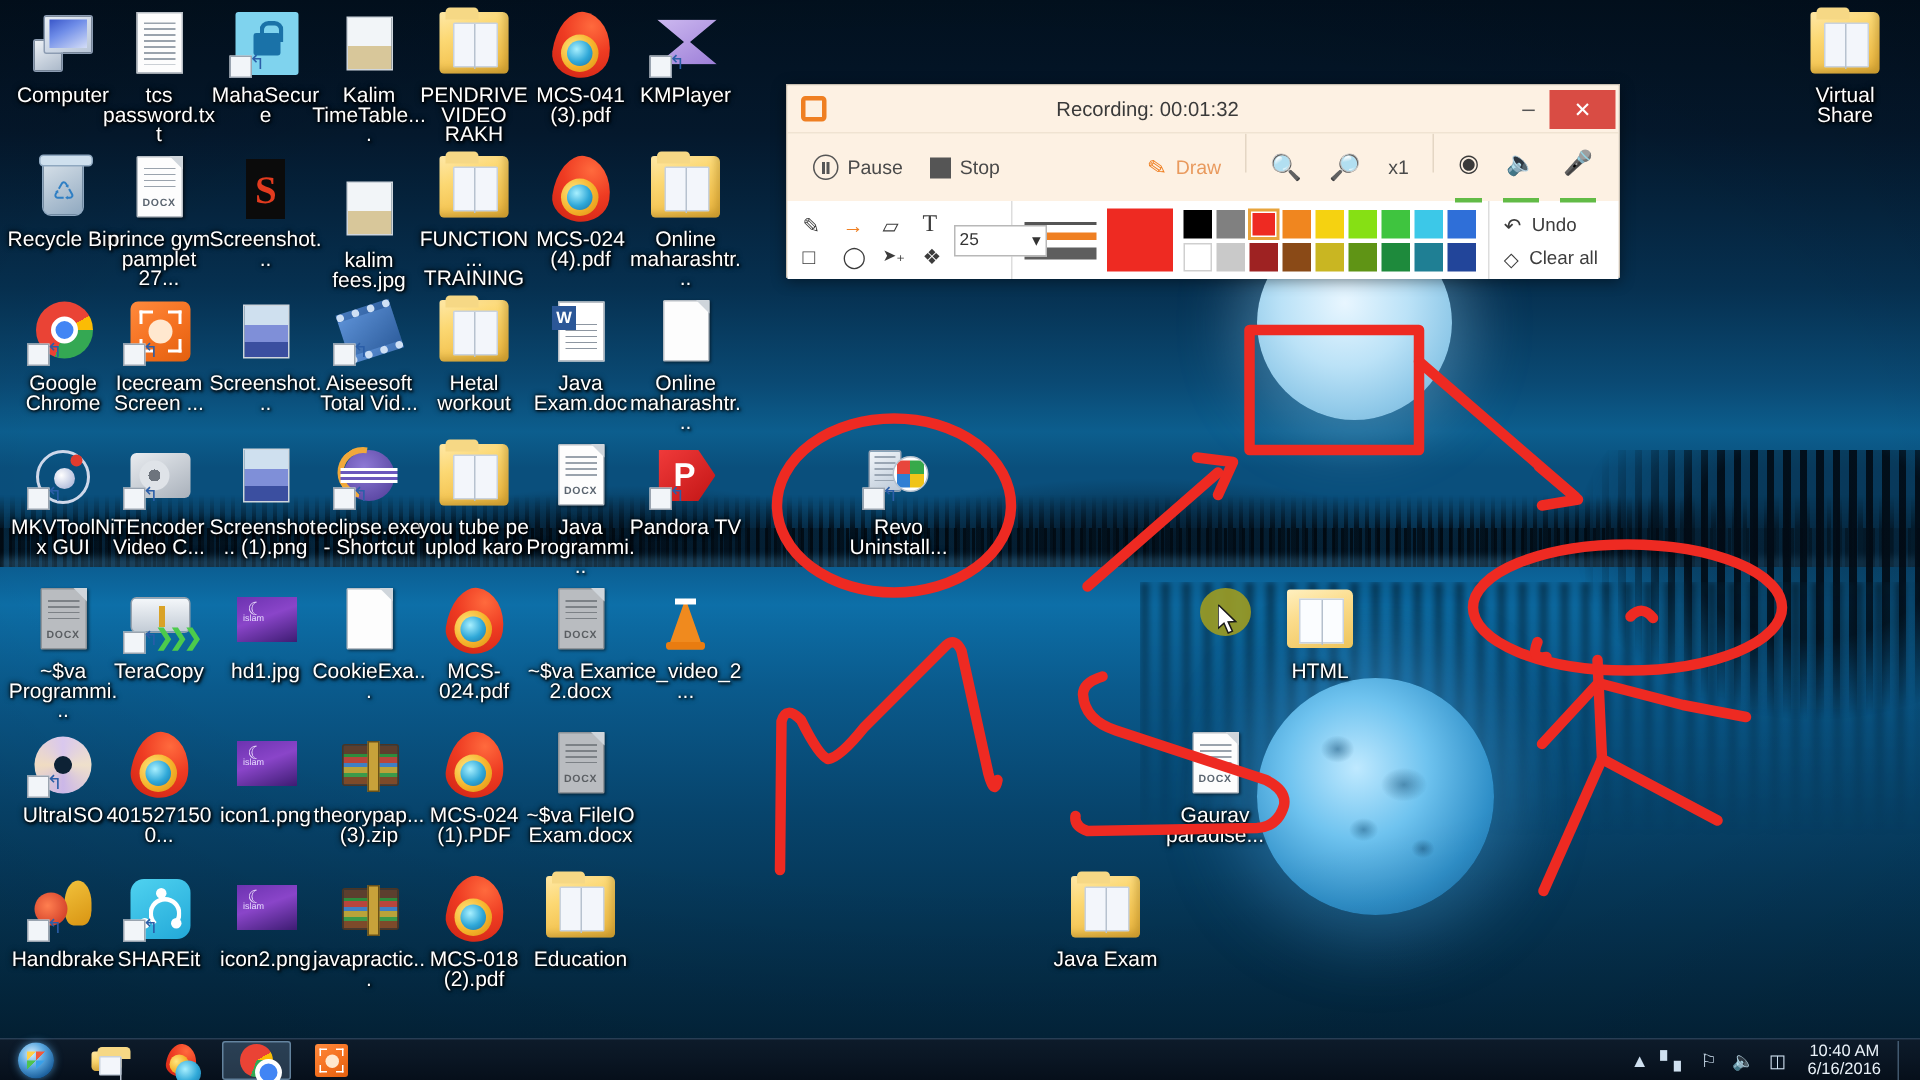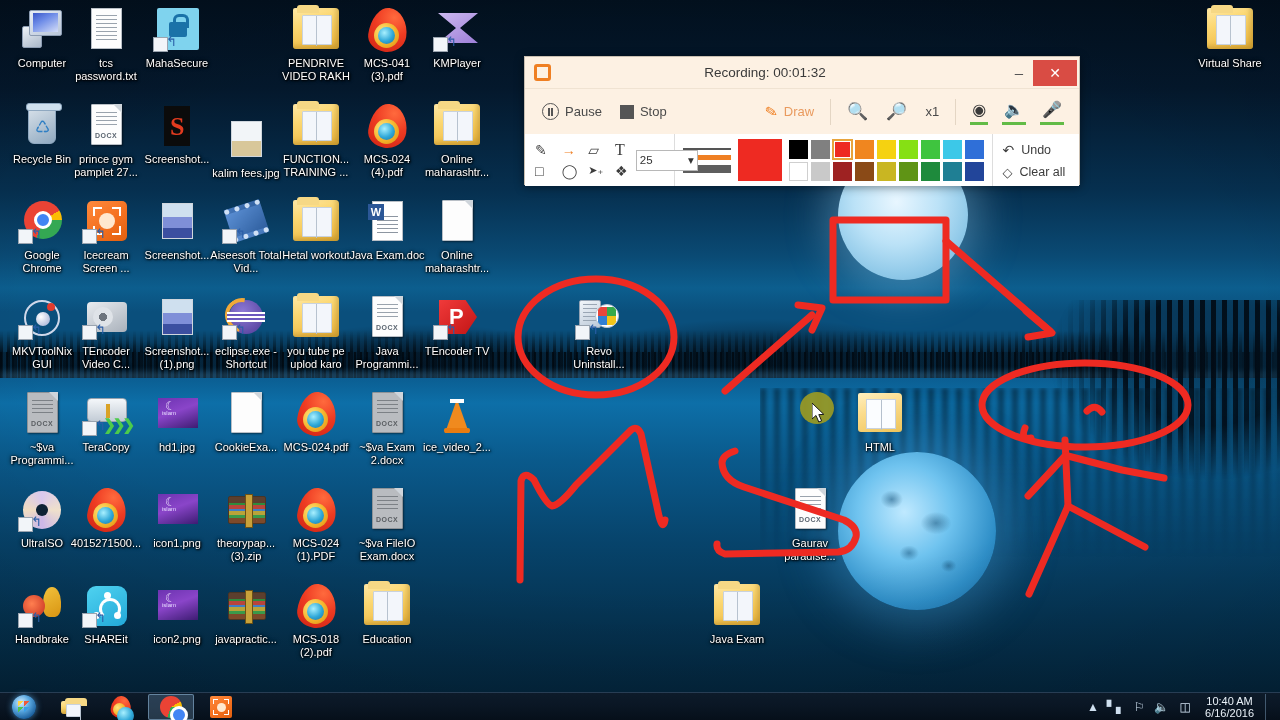--- a/index.html
+++ b/index.html
@@ -63,21 +63,21 @@
     background:radial-gradient(circle at 45% 40%,#e8f6ff 0%,#bbe2f7 40%,#8ec8e8 70%,#68a9cf 100%);
     box-shadow:0 0 40px 12px rgba(160,215,245,.35);}
   .wp-vignette{position:absolute;inset:0;
     background:radial-gradient(120% 100% at 50% 45%,rgba(0,0,0,0) 40%,rgba(0,0,0,.35) 100%);}
 
   
   #icon-layer{position:absolute;inset:0;}
   .dicon{position:absolute;width:76px;text-align:center;cursor:default;}
   .dicon .glyph{width:48px;height:48px;margin:0 auto 3px;position:relative;}
   .dicon .lbl{
-    font-size:11px;line-height:13px;color:#fff;
+    font-size:14px;line-height:13px;color:#fff;
     text-shadow:0 0 4px #000,1px 1px 2px #000,0 0 2px #000;
     word-wrap:break-word;
   }
 
   
   .ic-folder{position:absolute;inset:2px 1px 5px 1px;border-radius:2px 4px 3px 3px;
     background:linear-gradient(160deg,#ffe9a8 0%,#fcd873 35%,#f2c14e 75%,#e0ad39 100%);
     box-shadow:inset -3px -3px 5px rgba(150,110,20,.35);}
   .ic-folder::before{content:"";position:absolute;left:4px;top:-3px;width:22px;height:8px;border-radius:3px 3px 0 0;
     background:#f6d885;}
@@ -252,21 +252,21 @@
   
   #recorder{position:absolute;left:524px;top:56px;width:556px;height:129px;
     background:#fdf4e8;border:1px solid #c9bfb1;box-shadow:0 2px 9px rgba(0,0,0,.45);}
   #rec-titlebar{height:32px;background:#fdf1e3;display:flex;align-items:center;position:relative;
     border-bottom:1px solid #f0e3d2;}
   #rec-appicon{width:17px;height:17px;margin-left:9px;border:3px solid #ef7f22;border-radius:3px;box-sizing:border-box;}
   #rec-title{flex:1;text-align:center;font-size:13.5px;color:#3a3a3a;margin-left:-26px;}
   #rec-min{width:28px;height:26px;display:flex;align-items:center;justify-content:center;color:#555;font-size:15px;}
   #rec-close{width:44px;height:26px;background:#d94c44;color:#fff;display:flex;align-items:center;justify-content:center;
     font-size:14px;margin-right:2px;}
-  #rec-controls{height:45px;background:#fdf1e3;display:flex;align-items:center;padding:0 8px;gap:0;}
+  #rec-controls{height:45px;background:#fdf1e3;display:flex;padding:0 8px;gap:0;}
   .ctl{display:flex;align-items:center;gap:6px;font-size:13px;color:#4a4a4a;padding:0 9px;}
   .pause-ic{width:17px;height:17px;border:1.6px solid #555;border-radius:50%;position:relative;}
   .pause-ic::before,.pause-ic::after{content:"";position:absolute;top:4px;width:2px;height:8px;background:#555;}
   .pause-ic::before{left:5px;} .pause-ic::after{right:5px;}
   .stop-ic{width:14px;height:14px;background:#555;}
   .draw-ic{font-size:15px;color:#ef7f22;transform:rotate(-10deg);}
   .sep-v{width:1px;height:26px;background:#e4d6c4;margin:0 7px;}
   .zoom-ic{font-size:17px;color:#444;}
   .dev{position:relative;padding:0 9px 5px;}
   .dev .bar{position:absolute;left:7px;right:7px;bottom:-1px;height:3px;background:#62bb46;}
@@ -349,20 +349,26 @@
       </div>
       <div class="lbl">tcs password.txt</div>
     </div>
     <div class="dicon" style="left: 139px; top: 6px;">
       <div class="glyph">
         <div class="ic-maha"></div>
         <div class="ic-shortcut"></div>
       </div>
       <div class="lbl">MahaSecure</div>
     </div>
+    <div class="dicon" style="left: 208px; top: 6px;">
+      <div class="glyph">
+        <div class="ic-img" style="background:linear-gradient(180deg,#f2f5f8 0 55%,#d8c79a 55% 100%)"></div>
+      </div>
+      <div class="lbl">Kalim TimeTable....</div>
+    </div>
     <div class="dicon" style="left: 278px; top: 6px;">
       <div class="glyph">
         <div class="ic-folder">
           <div class="pages"></div>
         </div>
       </div>
       <div class="lbl">PENDRIVE VIDEO RAKH</div>
     </div>
     <div class="dicon" style="left: 349px; top: 6px;">
       <div class="glyph">
@@ -542,21 +548,21 @@
           <div class="tag">DOCX</div>
         </div>
       </div>
       <div class="lbl">Java Programmi...</div>
     </div>
     <div class="dicon" style="left: 419px; top: 294px;">
       <div class="glyph">
         <div class="ic-pandora"></div>
         <div class="ic-shortcut"></div>
       </div>
-      <div class="lbl">TEncoder TV</div>
+      <div class="lbl">Pandora TV</div>
     </div>
     <div class="dicon" style="left: 4px; top: 390px;">
       <div class="glyph">
         <div class="ic-doc gray">
           <div class="lines"></div>
           <div class="tag">DOCX</div>
         </div>
       </div>
       <div class="lbl">~$va Programmi...</div>
     </div>

